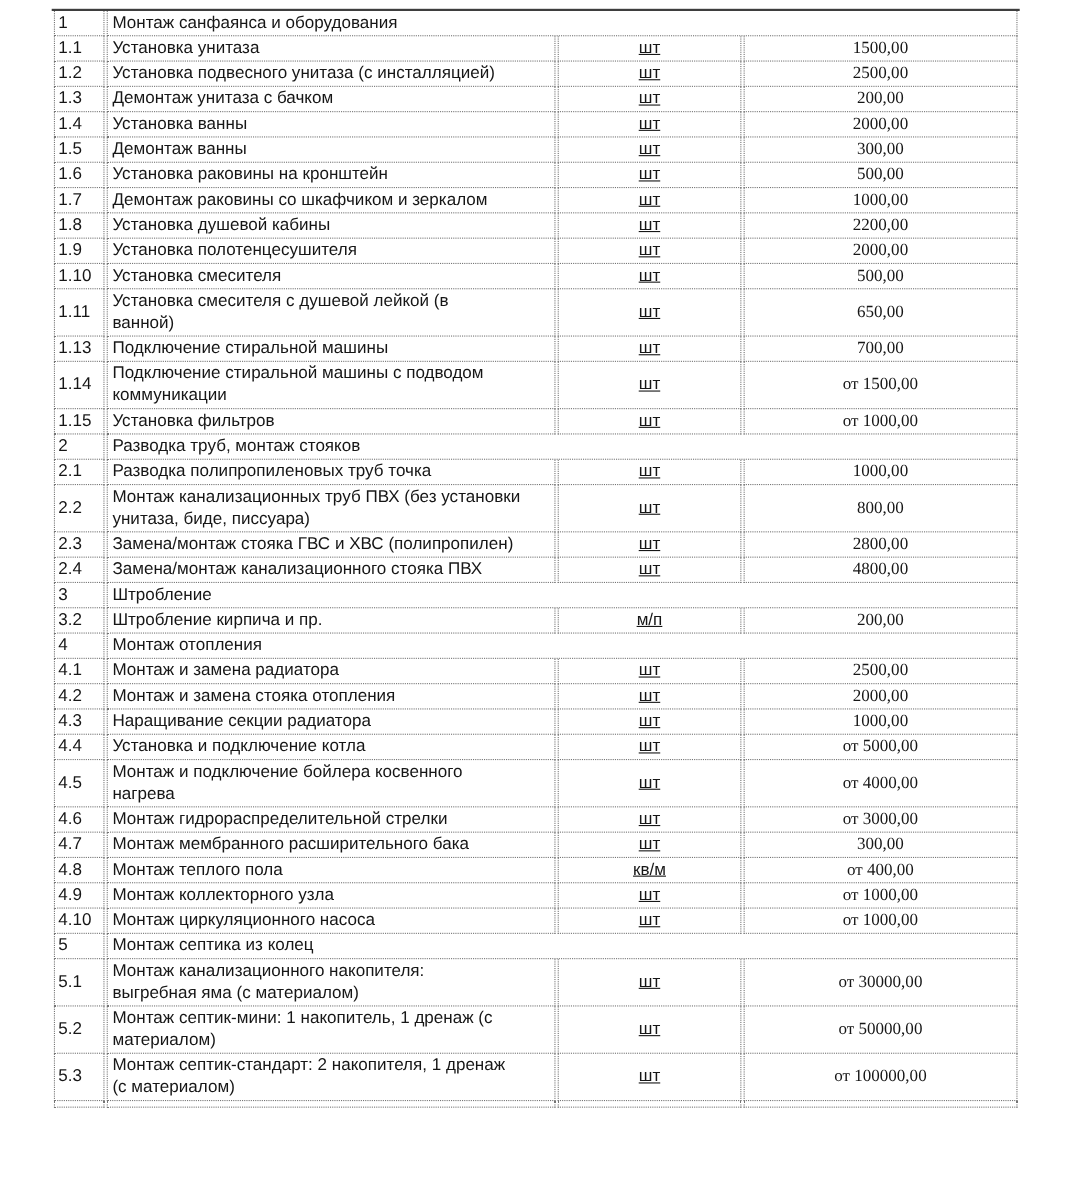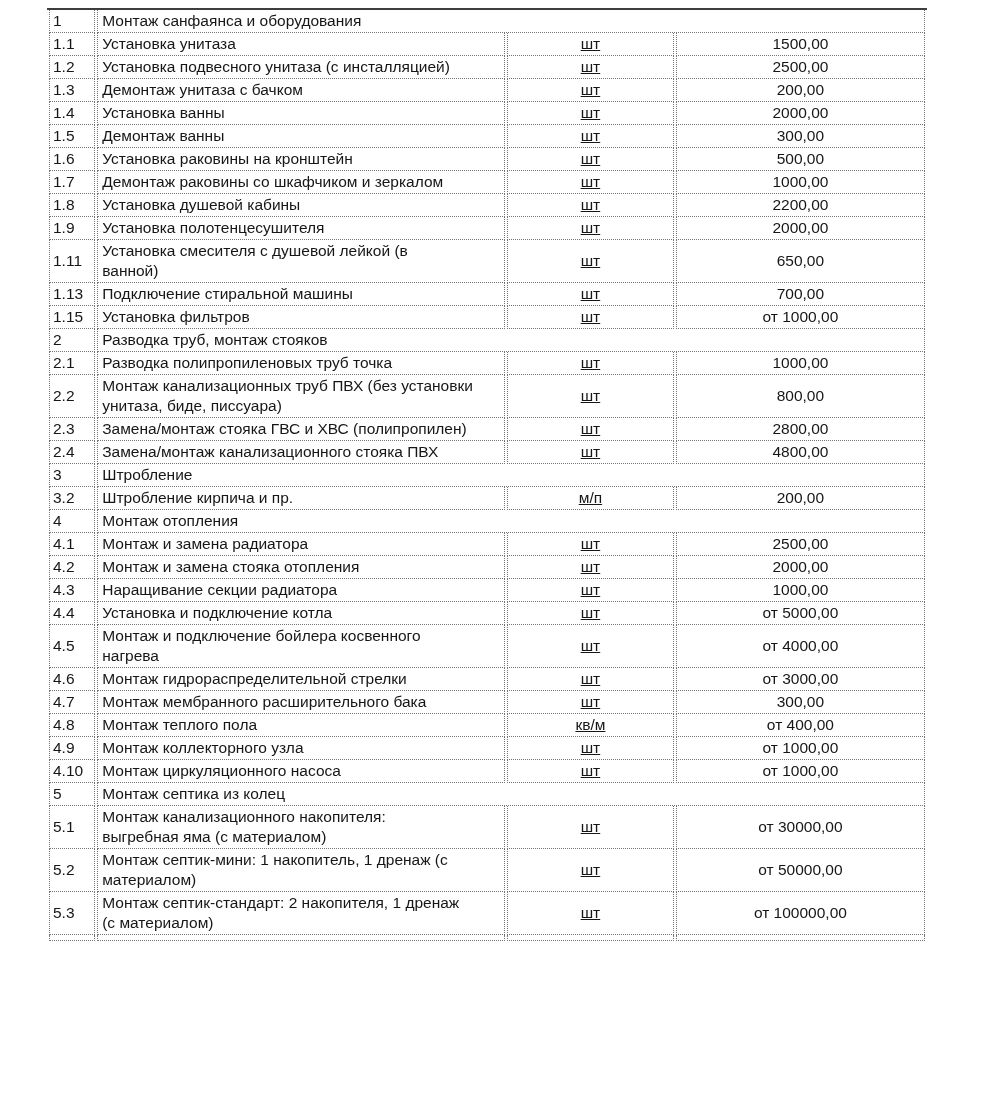--- a/index.html
+++ b/index.html
@@ -22,21 +22,21 @@
     font-size:15.5px;
     line-height:20px;
     padding:1px 4px;
     height:21px;
     box-sizing:border-box;
     overflow:hidden;
   }
   .num-cell{padding-left:3px;}
   .desc-cell{white-space:pre-line;}
   .unit-cell{text-align:center;text-decoration:underline;}
-  .price-cell{text-align:center;}
+  .price-cell{text-align:center;font-family:Liberation Serif, serif;}
   .title-cell{font-weight:normal;}
   .cut-cell{height:6px;}
 </style>
 </head>
 <body>
 
 <div class="page">
   <table class="price-table">
     <colgroup>
       <col style="width:46px">
@@ -97,31 +97,44 @@
           <td class="unit-cell">шт</td>
           <td class="price-cell">2200,00</td>
         </tr>
         <tr>
           <td class="num-cell">1.9</td>
           <td class="desc-cell">Установка полотенцесушителя</td>
           <td class="unit-cell">шт</td>
           <td class="price-cell">2000,00</td>
         </tr>
         <tr>
+          <td class="num-cell">1.10</td>
+          <td class="desc-cell">Установка смесителя</td>
+          <td class="unit-cell">шт</td>
+          <td class="price-cell">500,00</td>
+        </tr>
+        <tr>
           <td class="num-cell">1.11</td>
           <td class="desc-cell">Установка смесителя с душевой лейкой (в
 ванной)</td>
           <td class="unit-cell">шт</td>
           <td class="price-cell">650,00</td>
         </tr>
         <tr>
           <td class="num-cell">1.13</td>
           <td class="desc-cell">Подключение стиральной машины</td>
           <td class="unit-cell">шт</td>
           <td class="price-cell">700,00</td>
+        </tr>
+        <tr>
+          <td class="num-cell">1.14</td>
+          <td class="desc-cell">Подключение стиральной машины с подводом
+коммуникации</td>
+          <td class="unit-cell">шт</td>
+          <td class="price-cell">от 1500,00</td>
         </tr>
         <tr>
           <td class="num-cell">1.15</td>
           <td class="desc-cell">Установка фильтров</td>
           <td class="unit-cell">шт</td>
           <td class="price-cell">от 1000,00</td>
         </tr>
         <tr>
           <td class="num-cell">2</td>
           <td class="title-cell" colspan="3">Разводка труб, монтаж стояков</td>

